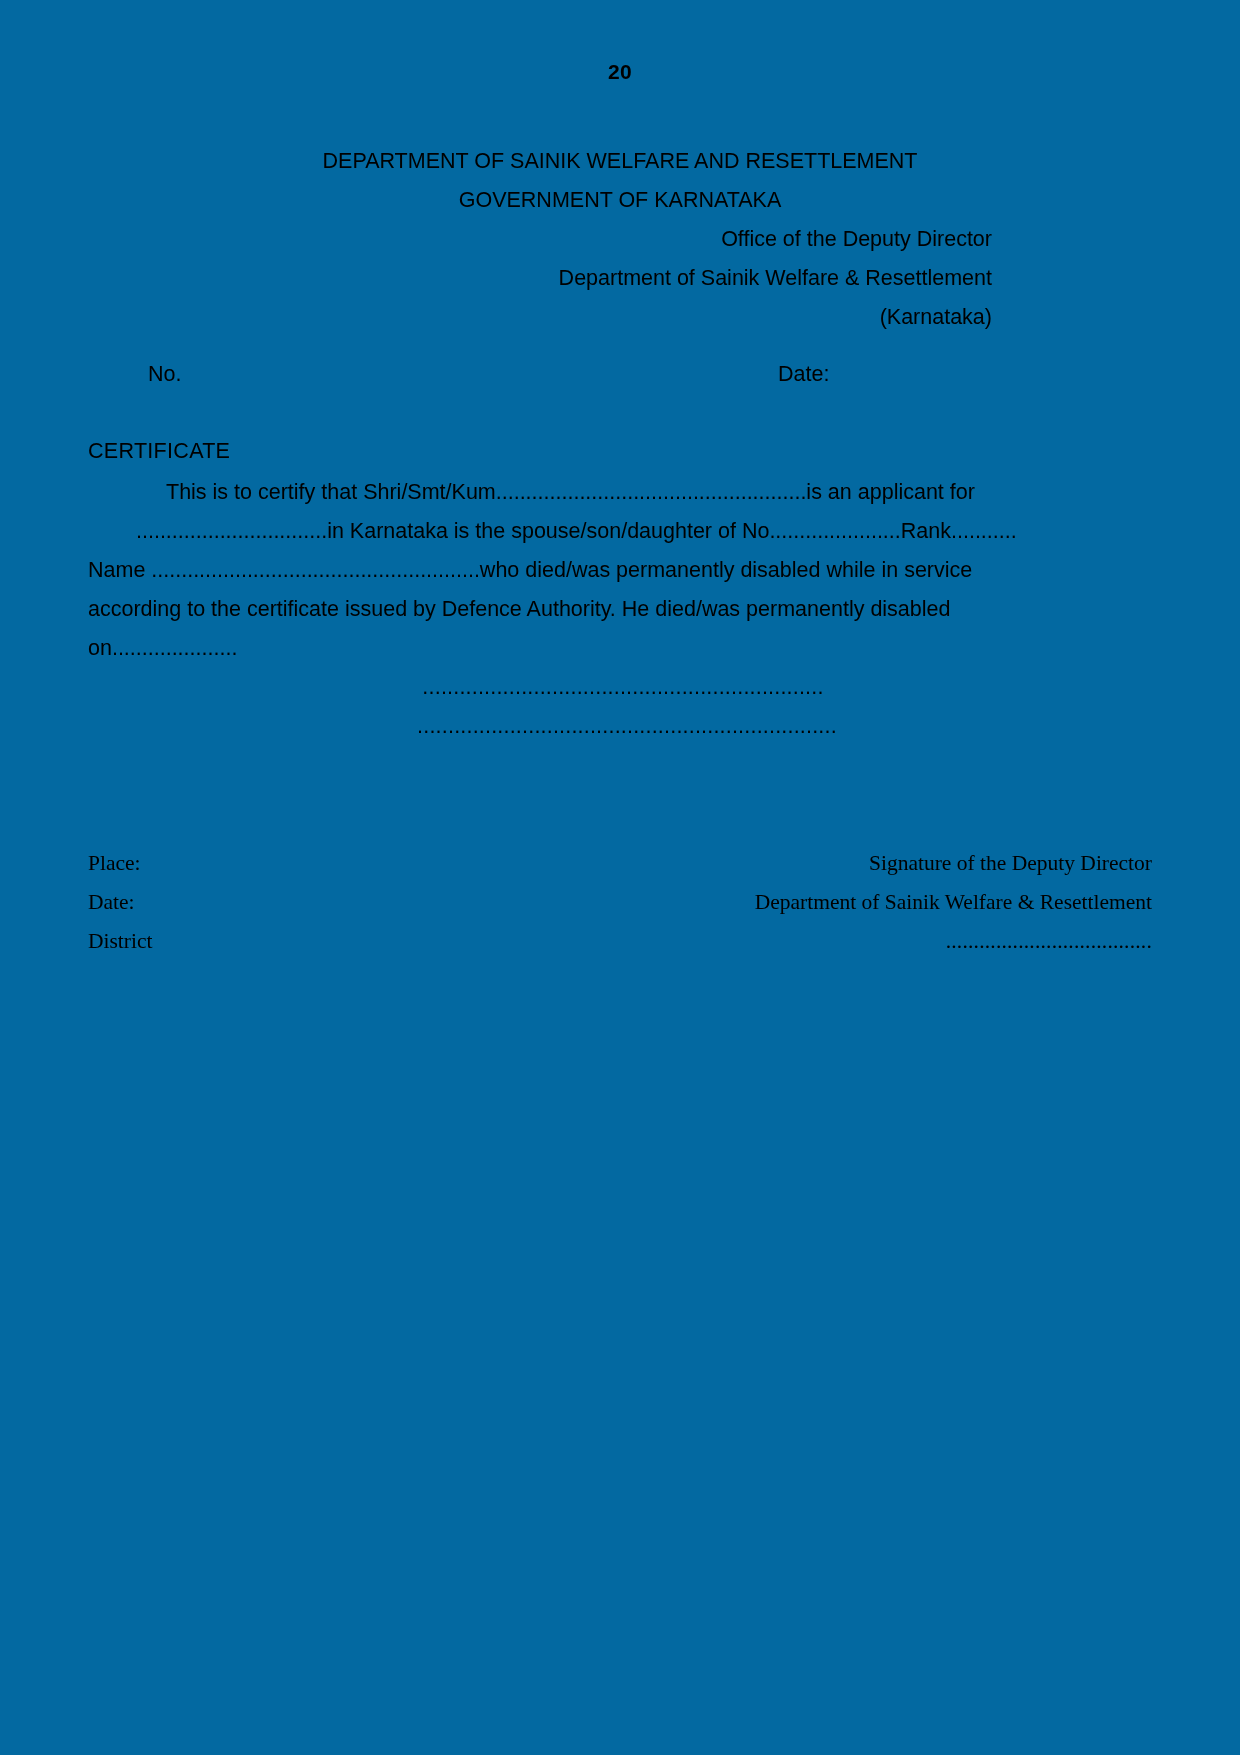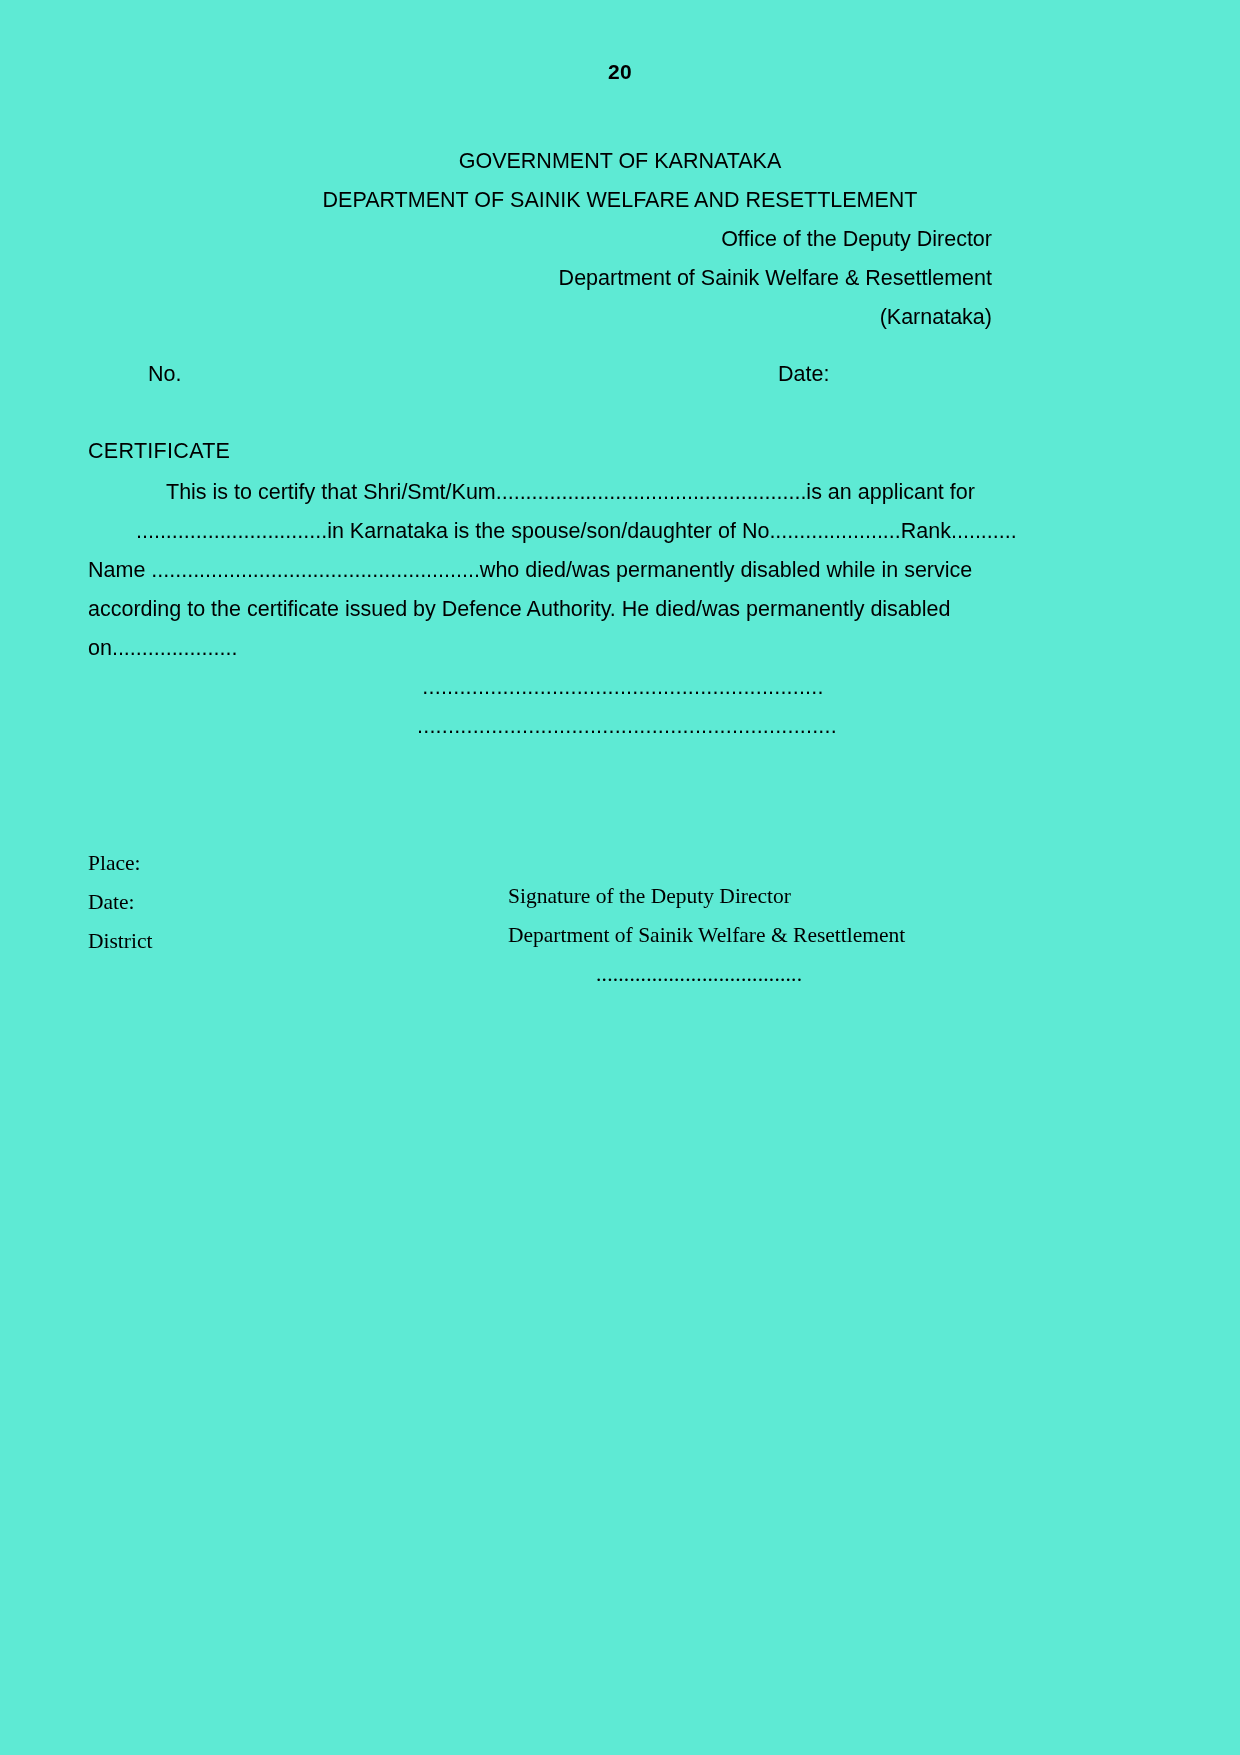--- a/index.html
+++ b/index.html
@@ -11,21 +11,21 @@
     width: 1240px;
     height: 1755px;
     font-family: "Liberation Sans", sans-serif;
     color: #000000;
     -webkit-font-smoothing: antialiased;
   }
   .page {
     position: relative;
     width: 1240px;
     height: 1755px;
-    background: #5eead4;
+    background: #0369a1;
     box-sizing: border-box;
   }
   
   .content {
     position: absolute;
     left: 88px;
     top: 0;
     width: 1064px;
   }
   .page-number {
@@ -109,43 +109,42 @@
     position: absolute;
     left: 0;
     top: 0;
     width: 420px;
   }
   .sign-right {
     position: absolute;
     left: 420px;
     top: 0;
     width: 644px;
-    text-align: left;
-    margin-top: 33px;
+    text-align: right;
   }
   .sign-right .sig-dots {
     letter-spacing: 0.2px;
     padding-left: 88px;
   }
   .sign-left div, .sign-right div {
     white-space: nowrap;
     font-family: Liberation Serif, serif;
   }
 </style>
 </head>
 <body>
 
 <div class="page">
   <div class="content">
 
     <div class="page-number">20</div>
 
     <div class="header-block">
+      <div class="hdr-line hdr-center">DEPARTMENT OF SAINIK WELFARE AND RESETTLEMENT</div>
       <div class="hdr-line hdr-center">GOVERNMENT OF KARNATAKA</div>
-      <div class="hdr-line hdr-center">DEPARTMENT OF SAINIK WELFARE AND RESETTLEMENT</div>
       <div class="hdr-line hdr-right">Office of the Deputy Director</div>
       <div class="hdr-line hdr-right">Department of Sainik Welfare &amp; Resettlement</div>
       <div class="hdr-line hdr-right">(Karnataka)</div>
     </div>
 
     <div class="no-date-row">
       <span class="no-label">No.</span>
       <span class="date-label">Date:</span>
     </div>
 

